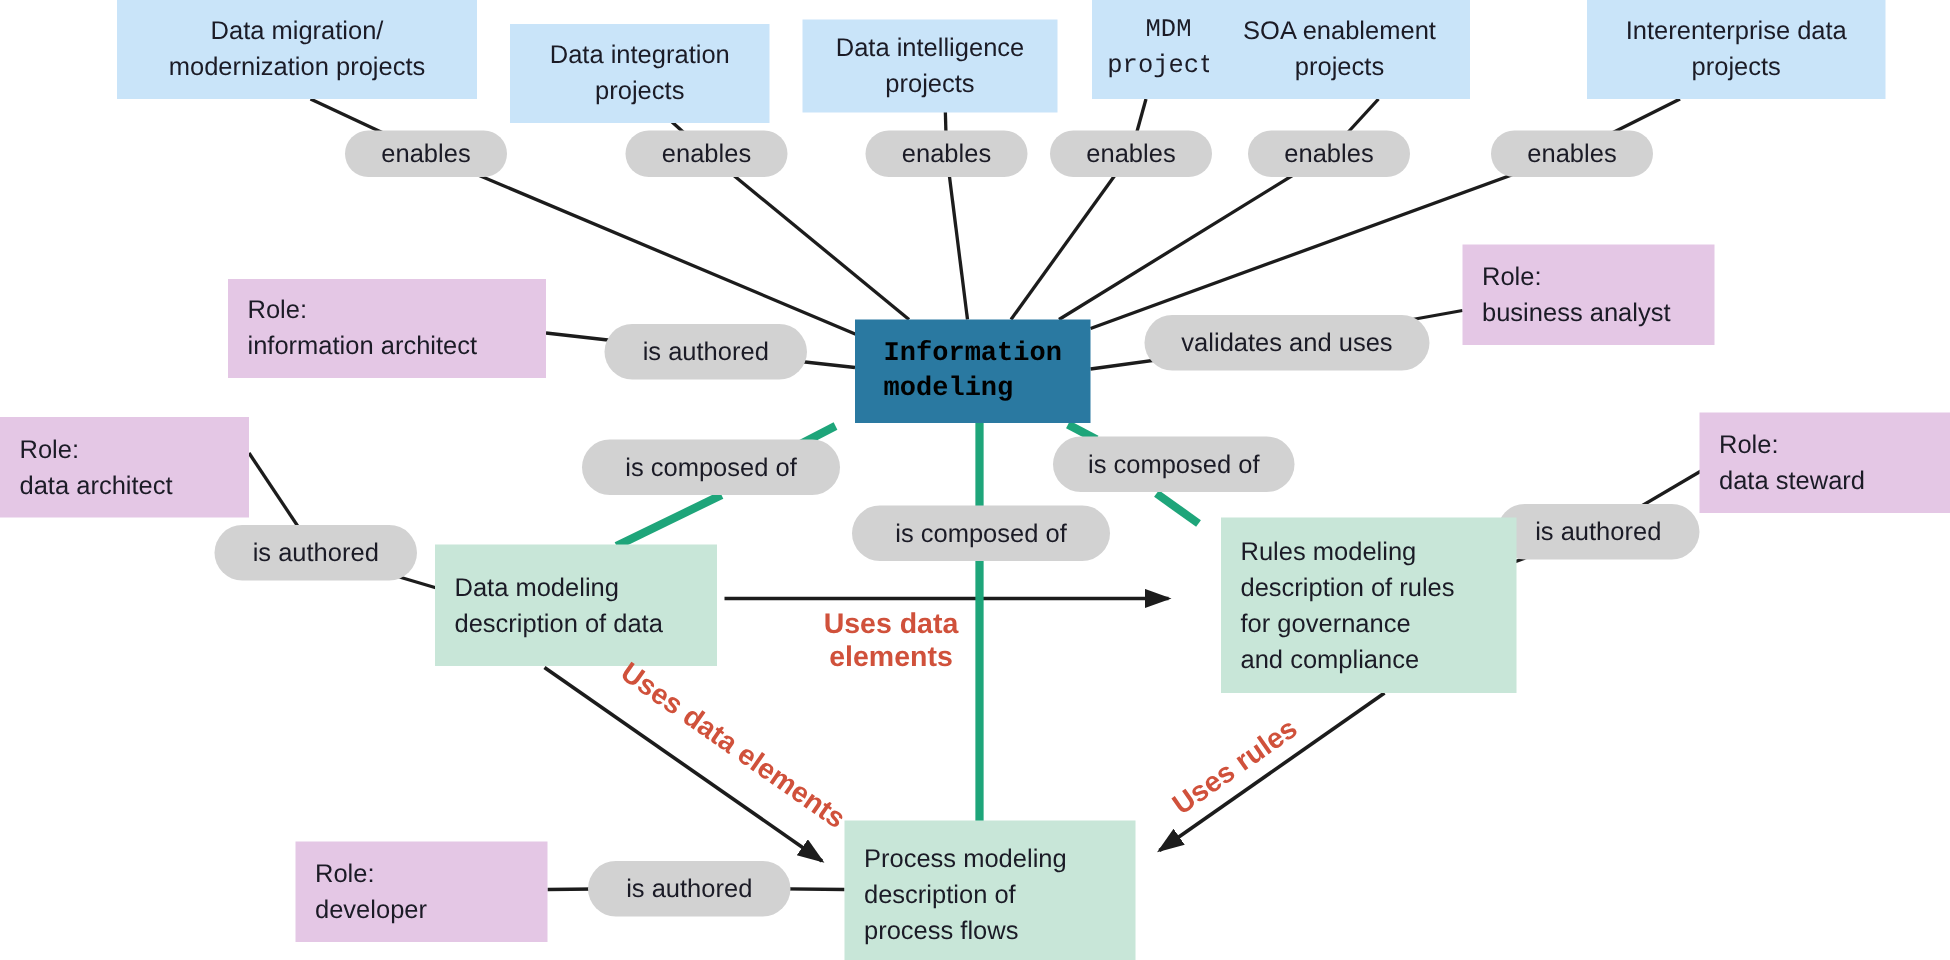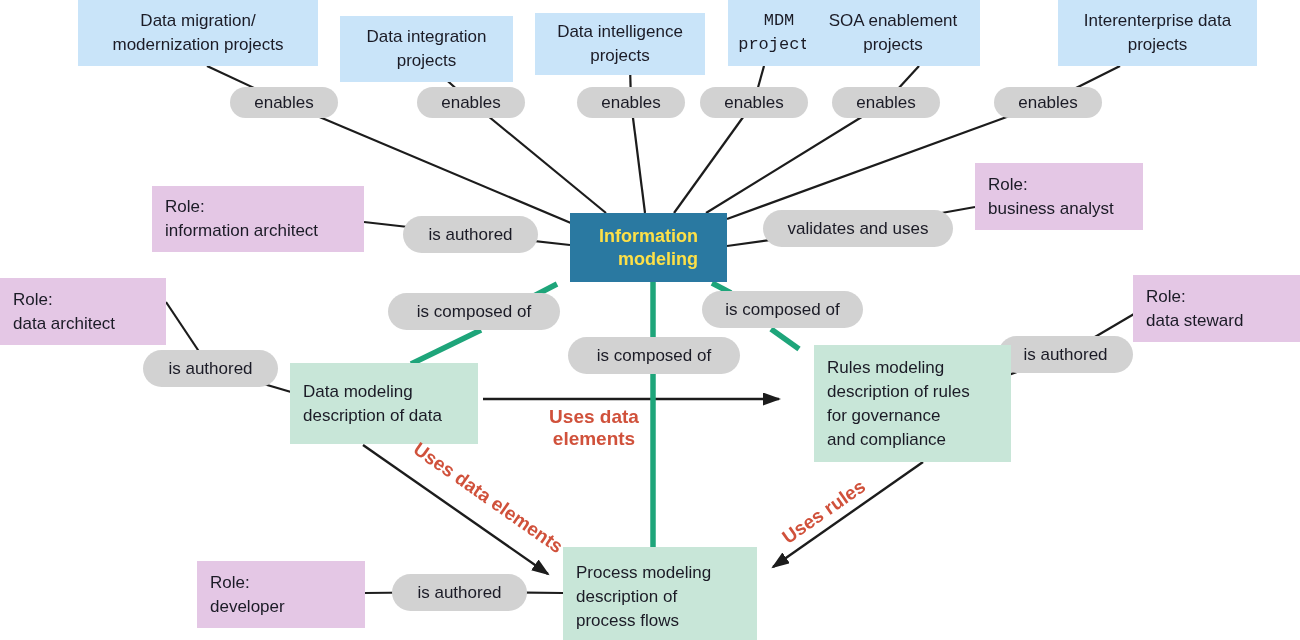--- a/index.html
+++ b/index.html
@@ -9,23 +9,23 @@
     font-family:"Liberation Sans", sans-serif;
     color:#1b1b26;
   }
   .stage svg{position:absolute;left:0;top:0;}
   .box{position:absolute;box-sizing:border-box;white-space:pre-line;font-size:17px;line-height:24px;}
   .project{background:#c9e4f9;display:flex;align-items:center;justify-content:center;text-align:center;}
   .role{background:#e4c7e5;display:flex;flex-direction:column;justify-content:center;padding-left:13px;}
   .model{background:#c8e6d8;display:flex;flex-direction:column;justify-content:center;padding-left:13px;padding-right:4px;}
   .pill{position:absolute;box-sizing:border-box;background:#d2d2d2;border-radius:19px;
         display:flex;align-items:center;justify-content:center;font-size:17px;white-space:nowrap;}
-  .centerbox{position:absolute;box-sizing:border-box;background:#2a79a1;color:#fde047;
+  .centerbox{position:absolute;box-sizing:border-box;background:#2a79a1;color:#000000;
         font-weight:bold;font-size:18px;line-height:23px;display:flex;align-items:center;
-        justify-content:center;text-align:right;white-space:pre-line;}
+        justify-content:center;text-align:left;white-space:pre-line;font-family:Liberation Mono, monospace;}
   .redlabel{position:absolute;color:#d0513b;font-weight:bold;font-size:19px;line-height:22px;
         text-align:center;white-space:pre-line;}
 </style>
 </head>
 <body>
 
 <div class="stage">
 
   <svg width="1300" height="640" viewBox="0 0 1300 640">
     <defs>

